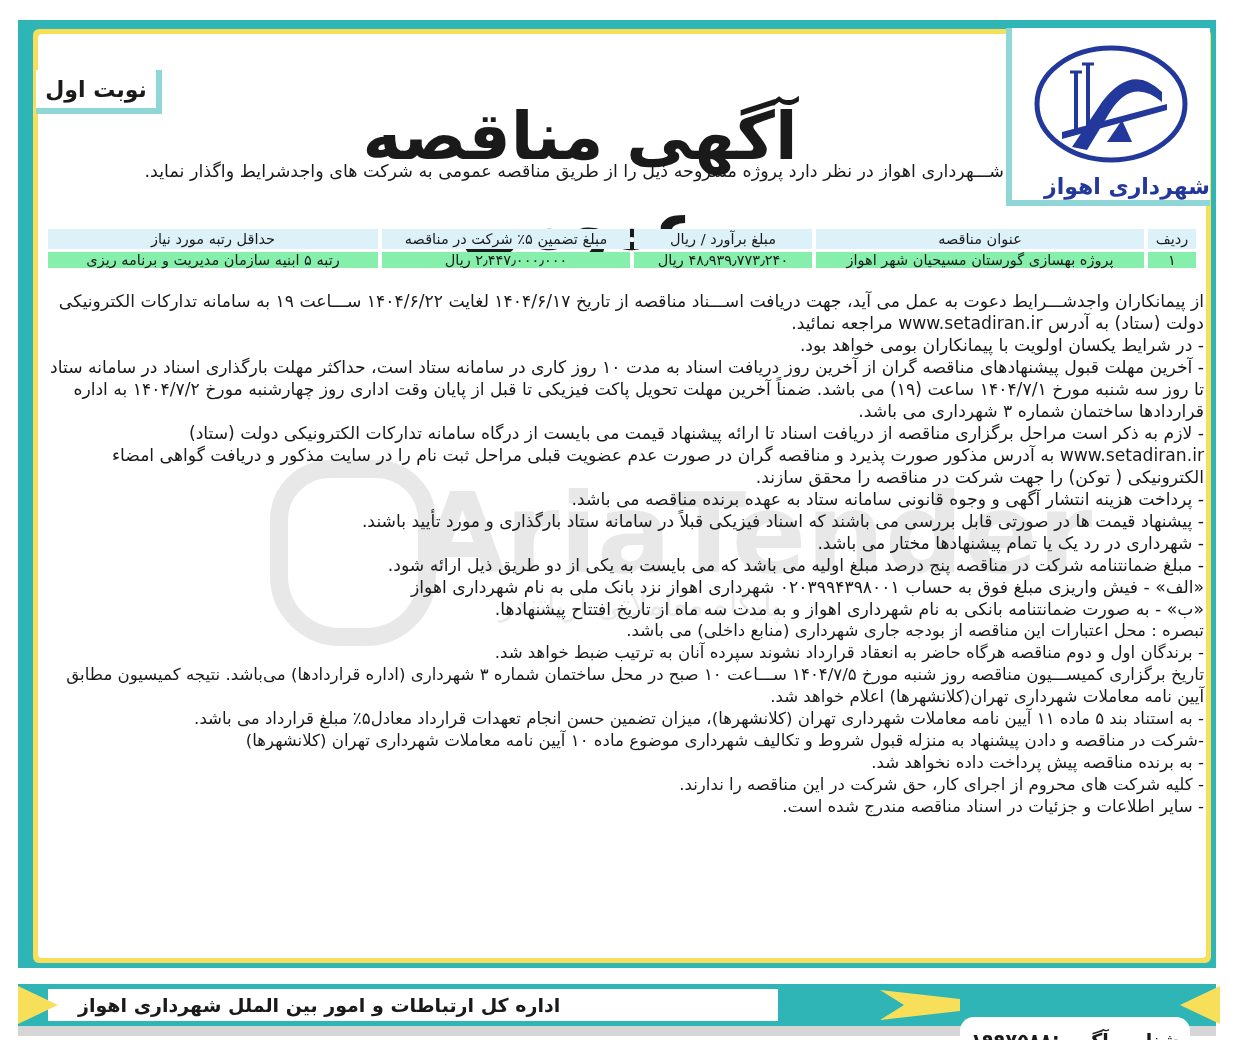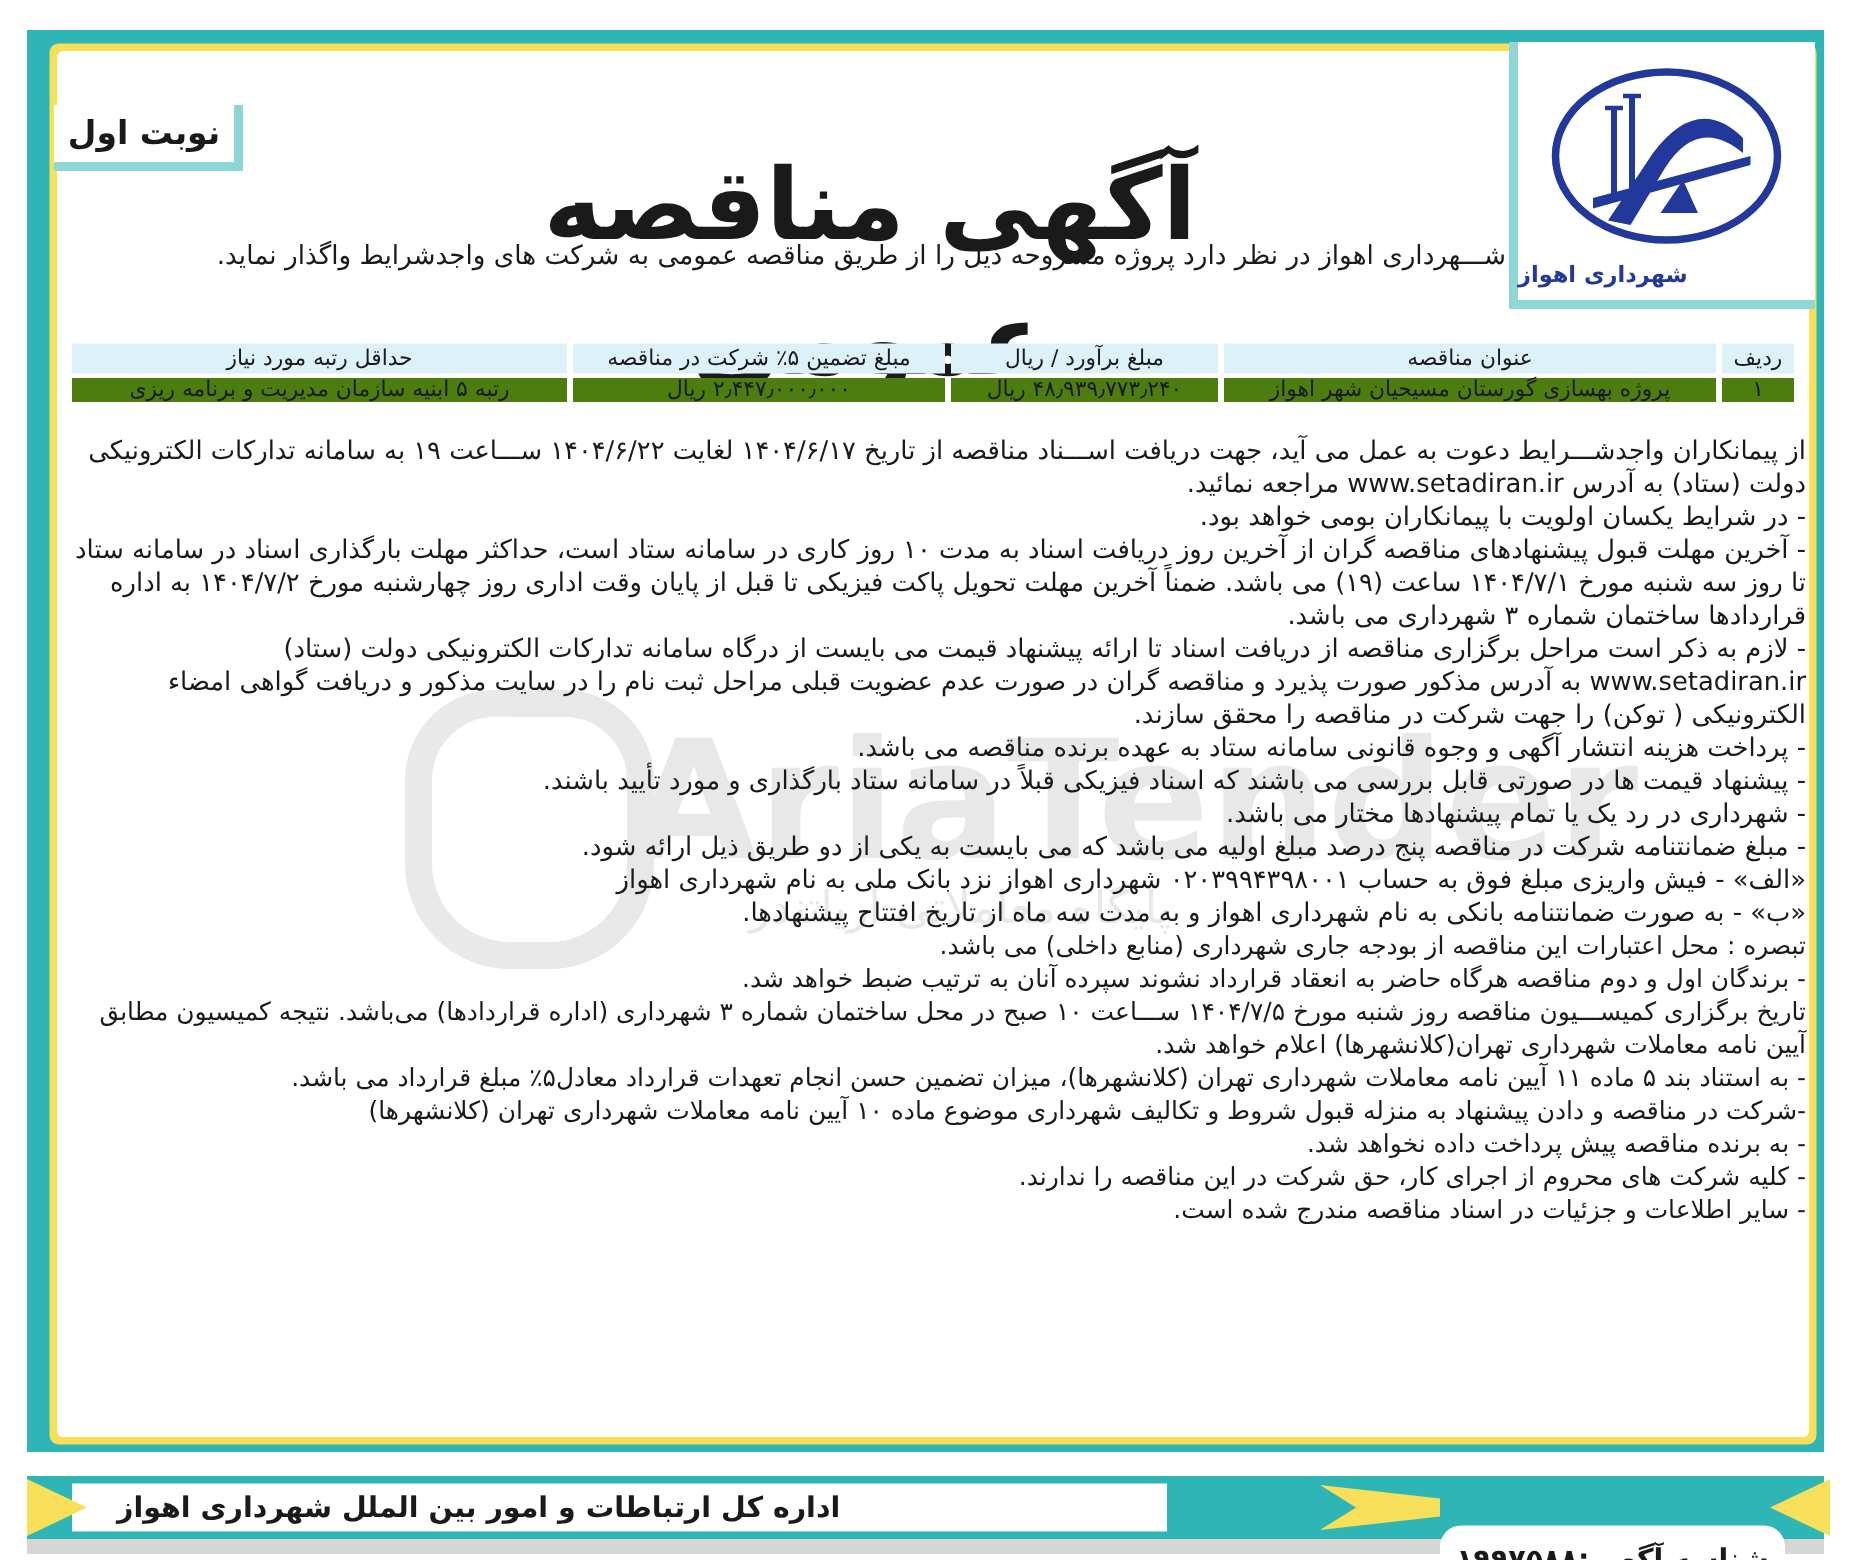--- a/index.html
+++ b/index.html
@@ -8,30 +8,30 @@
   .frame-outer{position:absolute;left:18px;top:20px;width:1198px;height:948px;background:#2fb5b5;}
   .frame-yellow{position:absolute;left:33px;top:29px;width:1178px;height:934px;background:#f7df5a;border-radius:6px;}
   .frame-inner{position:absolute;left:38px;top:34px;width:1168px;height:924px;background:#ffffff;border-radius:4px;}
   .badge{position:absolute;left:36px;top:30px;width:120px;height:38px;background:#fff;
          border-right:6px solid #8fd6d6;border-bottom:6px solid #8fd6d6;
          display:flex;align-items:center;justify-content:center;
          font-weight:bold;font-size:22px;direction:rtl;margin-top:40px;}
   .logo-box{position:absolute;left:1006px;top:28px;width:198px;height:172px;background:#fff;
             border-left:6px solid #8fd6d6;border-bottom:6px solid #8fd6d6;}
   .logo-svg{position:absolute;left:20px;top:14px;}
-  .logo-text{position:absolute;left:0;right:0;top:146px;text-align:left;color:#22389a;
-             font-size:15px;font-weight:bold;direction:rtl;}
+  .logo-text{position:absolute;left:0;right:0;top:146px;text-align:right;color:#22389a;
+             font-size:22px;font-weight:bold;direction:rtl;}
   .title{position:absolute;left:300px;top:68px;width:560px;text-align:center;
          font-size:66px;font-weight:bold;letter-spacing:-1px;direction:rtl;line-height:90px;margin-top:24px;}
   .intro{position:absolute;left:44px;top:158px;width:960px;direction:rtl;
          font-size:17.5px;line-height:26px;}
   table.tender{position:absolute;left:44px;top:226px;width:1156px;border-collapse:separate;
                border-spacing:4px 3px;direction:rtl;font-size:14.5px;}
   table.tender th{background:#ddf1f9;font-weight:normal;height:20px;text-align:center;padding:0 4px;}
-  table.tender td{background:#4d7c0f;height:14px;text-align:center;padding:0 6px;}
+  table.tender td{background:#86efac;height:14px;text-align:center;padding:0 6px;}
   .body-text{position:absolute;left:44px;top:290px;width:1160px;direction:rtl;text-align:right;
              font-size:17.2px;line-height:22px;}
   .body-text p{margin:0;}
   .condensed{font-size:16.6px;letter-spacing:-0.4px;}
   .watermark{position:absolute;left:270px;top:470px;width:700px;height:170px;opacity:0.13;pointer-events:none;}
   .wm-text{position:absolute;left:150px;top:0;font-size:110px;font-weight:bold;color:#555;font-family:"DejaVu Sans",sans-serif;}
   .wm-sub{position:absolute;left:0;top:118px;width:740px;text-align:center;font-size:30px;color:#555;direction:rtl;letter-spacing:8px;}
   .wm-shield{position:absolute;left:0;top:-10px;width:130px;height:150px;border:18px solid #555;border-radius:60px 60px 70px 70px;}
   .footer-bar{position:absolute;left:18px;top:984px;width:1198px;height:42px;background:#2fb5b5;}
   .footer-shadow{position:absolute;left:18px;top:1026px;width:1198px;height:10px;background:#d6d6d6;}

